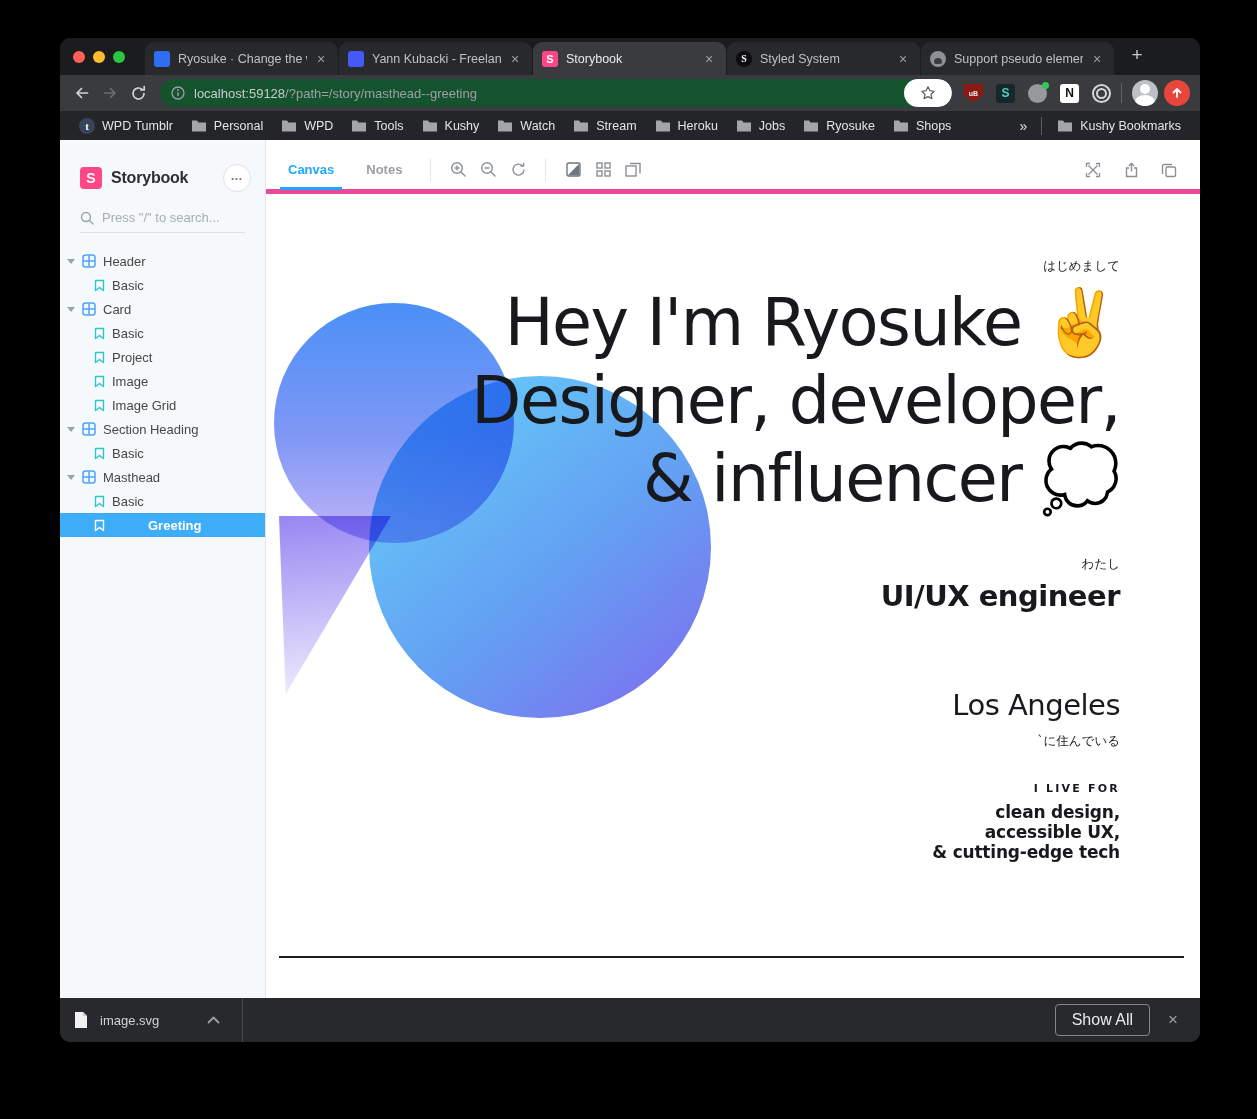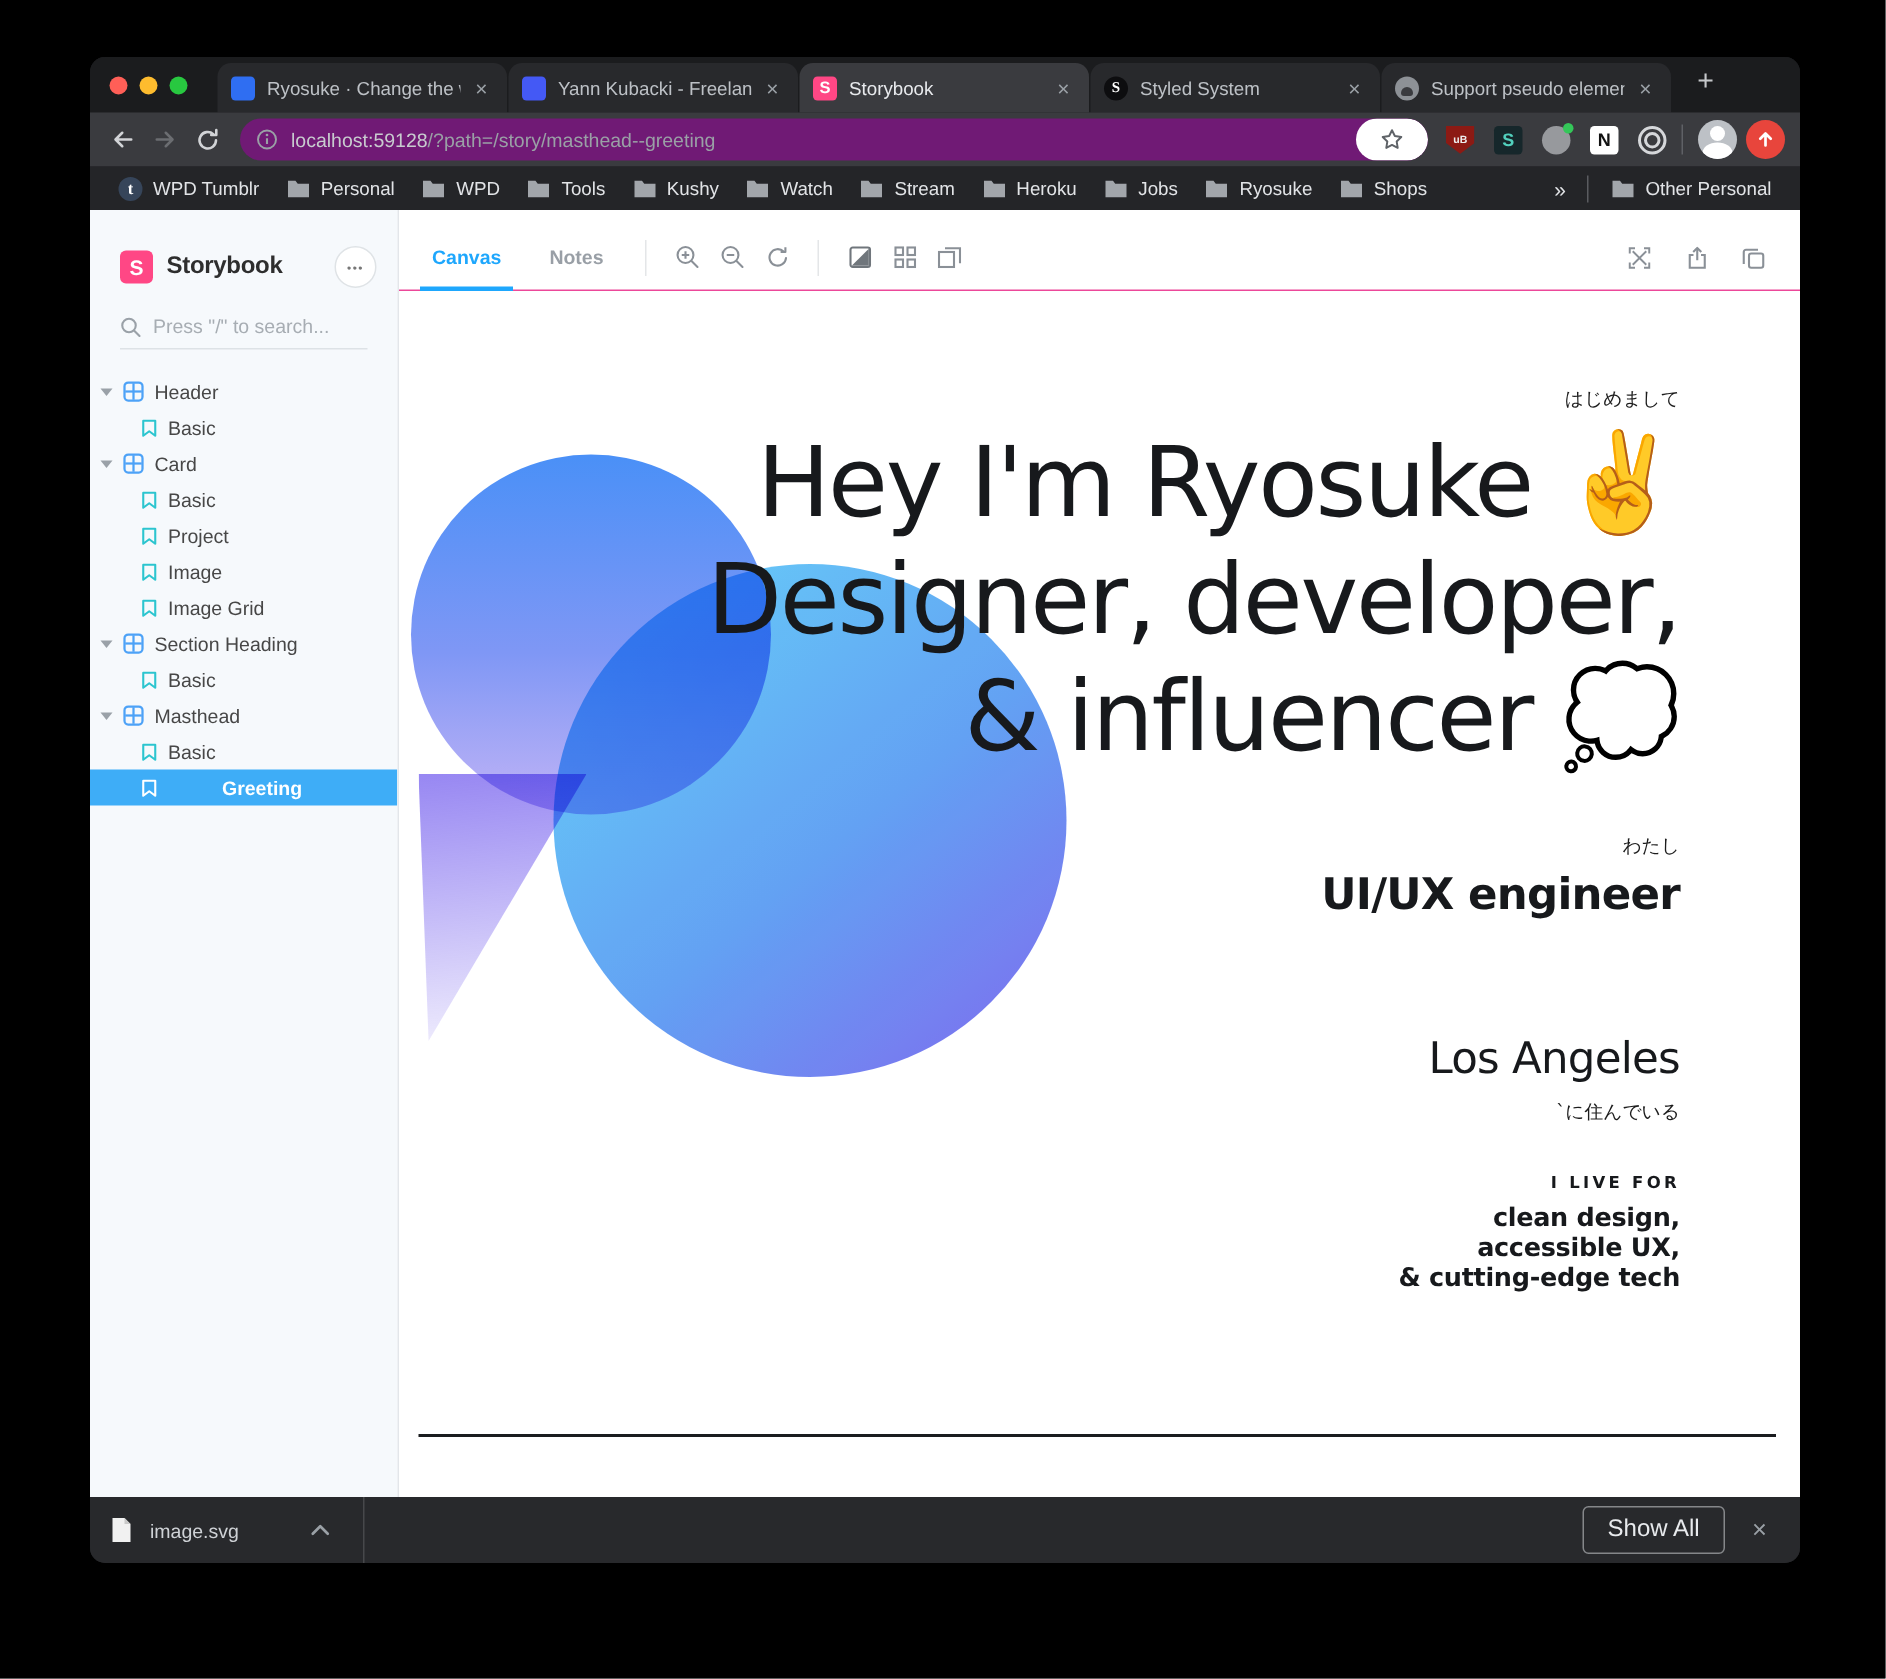--- a/index.html
+++ b/index.html
@@ -27,21 +27,21 @@
   .fav.storybook { background:#ff4785; border-radius:3px; color:#fff; }
   .fav.circle-dark { background:#0d0d0f; border-radius:50%; color:#fff; font-size:10px; font-family:"Liberation Serif",serif; }
   .fav.circle-gray { background:#8d9196; border-radius:50%; position:relative; }
   .fav.circle-gray::after { content:""; position:absolute; left:4px; top:7px; width:8px; height:6px; background:#3a3b3f; border-radius:4px 4px 2px 2px; }
   .newtab { width:28px; height:28px; margin:0 0 3px 8px; color:#c5c7ca; font-size:19px; display:flex;
             align-items:center; justify-content:center; border-radius:50%; align-self:center; }
 
   
   .toolbar { height:36px; background:#3a3b3f; display:flex; align-items:center; padding:0 8px; flex-shrink:0; }
   .navbtn { width:28px; height:28px; display:flex; align-items:center; justify-content:center; border-radius:50%; }
-  .omnibox { flex:1; height:28px; background:#701a75; border-radius:14px; margin:0 8px; display:flex;
+  .omnibox { flex:1; height:28px; background:#14532d; border-radius:14px; margin:0 8px; display:flex;
              align-items:center; padding-left:11px; position:relative; overflow:hidden; }
   .omnibox .url { font-size:13px; margin-left:9px; white-space:nowrap; }
   .url .host { color:#c8cbcf; } .url .path { color:#9aa0a6; }
   .starpill { position:absolute; right:0; top:0; width:48px; height:28px; background:#ffffff;
               border-radius:14px; display:flex; align-items:center; justify-content:center; }
   .extrow { display:flex; align-items:center; gap:13px; margin:0 4px; }
   .ext { width:19px; height:19px; display:flex; align-items:center; justify-content:center; position:relative; }
   .ext.ublock { background:#8c1a14; clip-path:polygon(0 0,100% 0,100% 62%,50% 100%,0 62%); }
   .ext.ublock span { color:#eee; font-size:7px; font-weight:bold; }
   .ext.stylus { background:#16272b; border-radius:3px; color:#52d0bd; font-weight:bold; font-size:12px; }
@@ -84,21 +84,21 @@
   .tree { margin-top:16px; font-size:13px; color:#474747; }
   .trow { height:24px; display:flex; align-items:center; gap:7px; }
   .trow.comp { padding-left:7px; }
   .trow.story { padding-left:34px; }
   .trow.selected { background:#3eadf7; color:#fff; font-weight:bold;gap:43px; }
   .caret { width:0; height:0; border-left:4px solid transparent; border-right:4px solid transparent;
            border-top:5px solid #9aa1a8; }
 
   
   .canvas { flex:1; min-width:0; background:#fff; border-left:1px solid #e3e6ea; display:flex; flex-direction:column; }
-  .ctoolbar { height:54px; flex-shrink:0; border-bottom:1px solid #ec4899; display:flex; align-items:center;
+  .ctoolbar { height:54px; flex-shrink:0; border-bottom:5px solid #ec4899; display:flex; align-items:center;
               padding:10px 16px 0 6px; position:relative; }
   .vtab { font-size:13px; font-weight:bold; height:100%; display:flex; align-items:center; padding:0 16px; position:relative; }
   .vtab.active { color:#1ea7fd; }
   .vtab.active::after { content:""; position:absolute; left:8px; right:8px; bottom:-1px; height:3px; background:#1ea7fd; }
   .vtab.idle { color:#999fa6; }
   .csep { width:1px; height:24px; background:#e4e6e8; margin:0 12px; }
   .cicon { width:30px; height:30px; display:flex; align-items:center; justify-content:center; }
   .cright { margin-left:auto; display:flex; align-items:center; gap:8px; }
 
   .preview { flex:1; position:relative; overflow:hidden; background:#fff; }
@@ -293,21 +293,21 @@
           </svg>
         <span>Shops</span>
       </div>
       <div class="bm-spacer"></div>
       <div class="bm-chev">»</div>
       <div class="bm-div"></div>
       <div class="bm">
         <svg width="16" height="13" viewBox="0 0 16 13">
             <path d="M1 1.5h5l1.5 2H15v9H1z" fill="#a2a6ab"></path>
           </svg>
-        <span>Other Personal</span>
+        <span>Kushy Bookmarks</span>
       </div>
     </div>
 
     <div class="content">
 
       <div class="sidebar">
         <div class="brand">
           <div class="sb-logo">S</div>
           <div class="brand-name">Storybook</div>
           <div class="menu-btn">•••</div>

